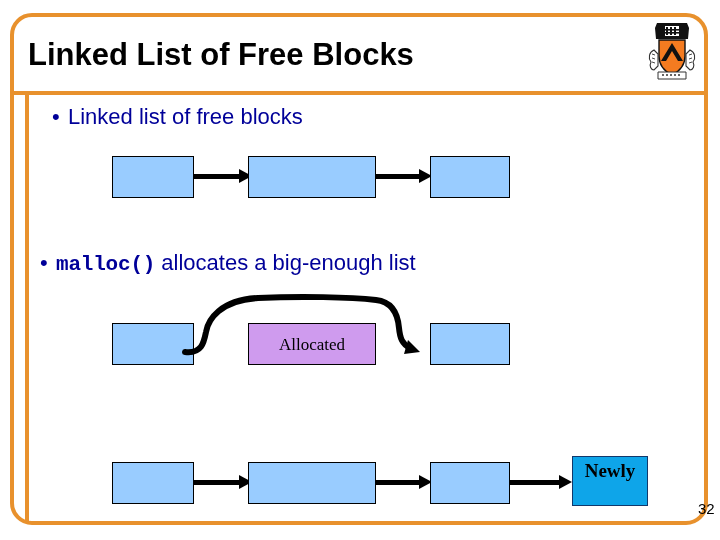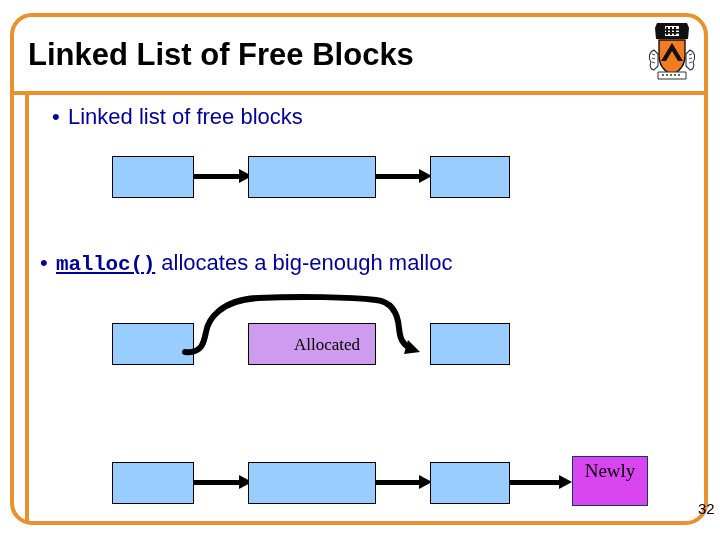--- a/index.html
+++ b/index.html
@@ -76,49 +76,49 @@
   .bullet .dot {
     display: inline-block;
     width: 16px;
     color: #000099;
   }
   .mono {
     font-family: "Liberation Mono", "DejaVu Sans Mono", monospace;
     font-weight: bold;
     font-size: 21px;
     letter-spacing: -0.2px;
-    text-decoration: underline;
   }
   .b1 { left: 52px; top: 104px; }
   .b2 { left: 40px; top: 250px; }
   .b3 { left: 40px; top: 400px; }
 
   
   .blk {
     position: absolute;
     background: #99CCFF;
     border: 1.6px solid #000000;
     box-sizing: border-box;
   }
   .blk.alloc {
     background: #CF9BEE;
   }
   .blk.newly {
-    background: #d946ef;
+    background: #0ea5e9;
     border: 1.8px solid #12386B;
+    font-weight: bold;
   }
   .blk-label {
     font-family: "Liberation Serif", serif;
     font-size: 17px;
     color: #000000;
     text-align: center;
     width: 100%;
     display: block;
   }
-  .blk.alloc .blk-label { line-height: 42px; padding-left: 15px; }
+  .blk.alloc .blk-label { line-height: 42px; }
   .blk.newly .blk-label { line-height: 22px; padding-top: 3px; font-size: 19px; }
 
   
   .arrow {
     position: absolute;
     height: 7px;
   }
   .arrow .shaft {
     position: absolute;
     left: 0;
@@ -201,21 +201,21 @@
     <div class="head" style="left:45px;"></div>
   </div>
   <div class="blk" style="left:248px; top:156px; width:128px; height:42px;"></div>
   <div class="arrow" style="left:376px; top:173px; width:56px;">
     <div class="shaft" style="width:44px;"></div>
     <div class="head" style="left:43px;"></div>
   </div>
   <div class="blk" style="left:430px; top:156px; width:80px; height:42px;"></div>
 
   <div class="bullet b2">
-    <span class="dot">•</span><span class="mono">malloc()</span><span> allocates a big-enough malloc</span>
+    <span class="dot">•</span><span class="mono">malloc()</span><span> allocates a big-enough list</span>
   </div>
 
   <div class="blk" style="left:112px; top:323px; width:82px; height:42px;"></div>
 
   <svg class="curve-svg" viewBox="0 0 260 80" xmlns="http://www.w3.org/2000/svg">
     <path d="M5 66 C 22 68 24 56 26 46 C 28 34 40 14 78 12 C 120 10 170 11 196 14 C 214 16 218 30 219 42 C 220 52 222 58 230 62" fill="none" stroke="#000000" stroke-width="6" stroke-linecap="round"></path>
     <path d="M228 54 L240 66 L224 68 Z" fill="#000000"></path>
   </svg>
 
   <div class="blk alloc" style="left:248px; top:323px; width:128px; height:42px;">

